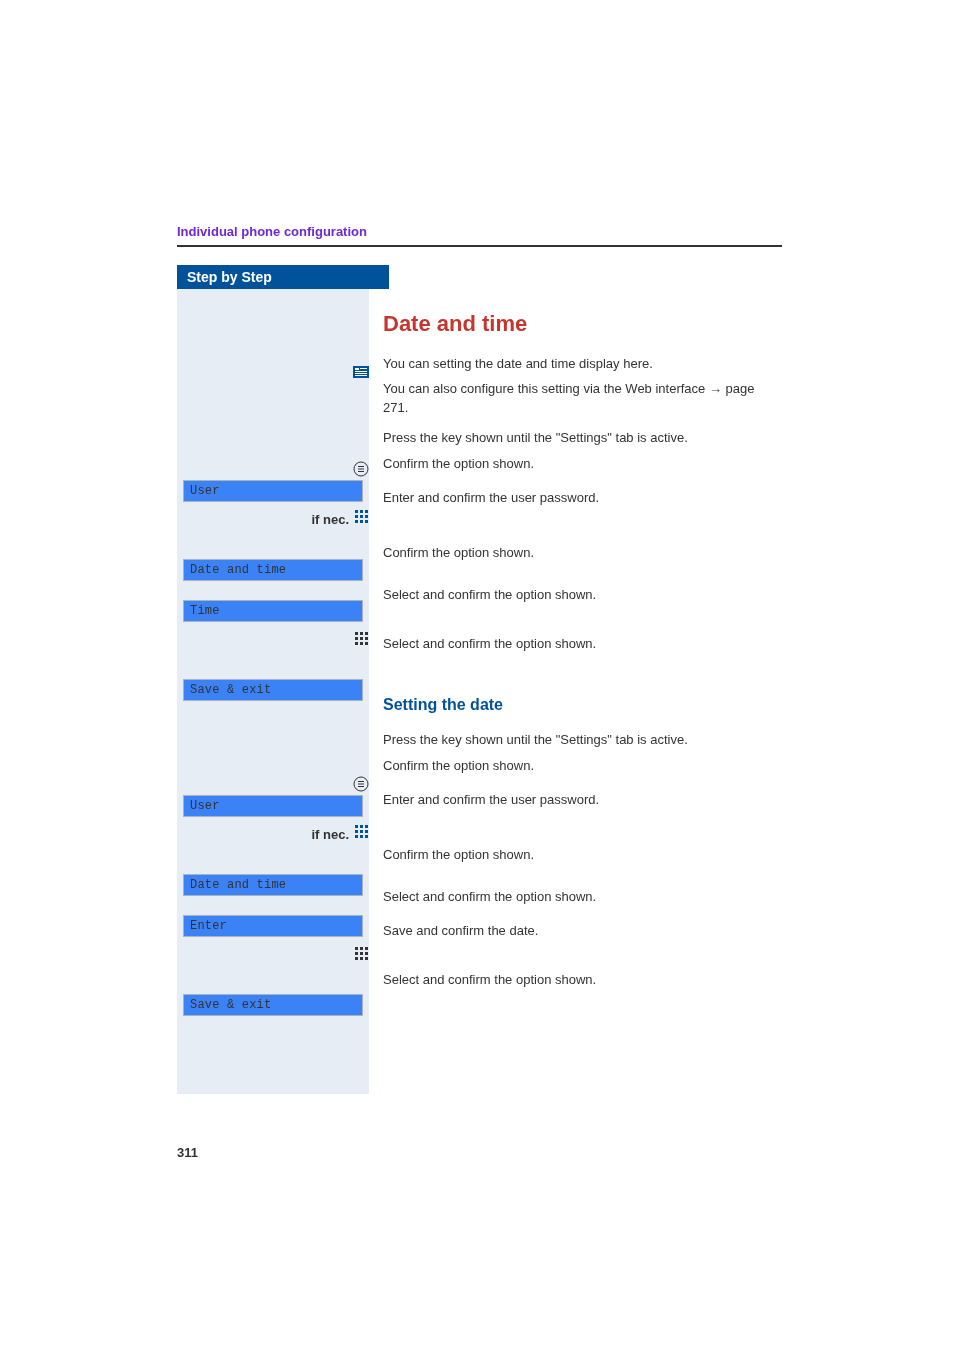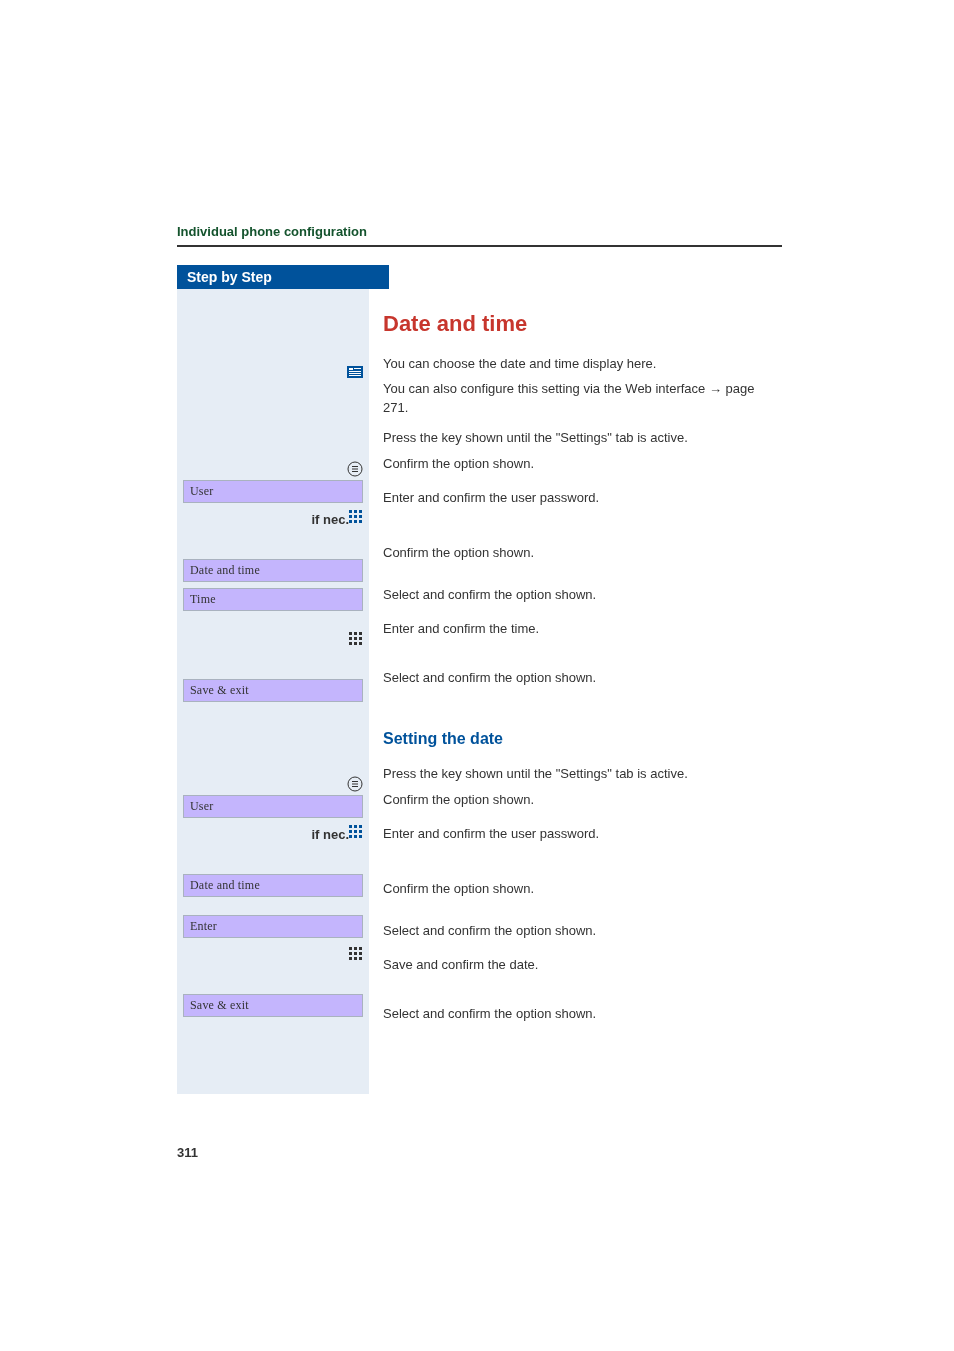--- a/index.html
+++ b/index.html
@@ -13,21 +13,21 @@
       background: #ffffff;
       font-family: Arial, Helvetica, sans-serif;
       position: relative;
     }
     .header-area {
       padding: 224px 0 0 177px;
     }
     .header-text {
       font-size: 13px;
       font-weight: bold;
-      color: #14532d;
+      color: #6d28d9;
       padding-bottom: 6px;
     }
     .header-rule {
       height: 2px;
       background: #333;
       width: 605px;
     }
     .step-header {
       background: #00529b;
       color: #ffffff;
@@ -75,34 +75,35 @@
     .step-line {
       font-size: 13px;
       color: #333;
       line-height: 1.45;
       display: flex;
       align-items: center;
       min-height: 22px;
     }
     .left-item {
       position: absolute;
-      right: 6px;
+      right: 0;
       display: flex;
       align-items: center;
+      gap: 6px;
     }
     .menu-box {
       position: absolute;
       left: 6px;
       width: 180px;
-      background: #c4b5fd;
+      background: #3b82f6;
       border: 1px solid #a9b2bf;
       font-size: 12px;
       color: #333;
       padding: 3px 6px;
-      font-family: Liberation Serif, serif;
+      font-family: Liberation Mono, monospace;
       letter-spacing: 0.2px;
     }
     .if-nec {
       font-size: 13px;
       font-weight: bold;
       color: #333;
     }
     .arrow {
       font-family: Arial, sans-serif;
     }
@@ -173,21 +174,21 @@
           <rect x="5" y="5" width="3" height="3" fill="#00529b"></rect>
           <rect x="10" y="5" width="3" height="3" fill="#00529b"></rect>
           <rect x="0" y="10" width="3" height="3" fill="#00529b"></rect>
           <rect x="5" y="10" width="3" height="3" fill="#00529b"></rect>
           <rect x="10" y="10" width="3" height="3" fill="#00529b"></rect>
         </svg>
       </span>
     </div>
 
     <div class="menu-box" style="top: 270px;">Date and time</div>
-    <div class="menu-box" style="top: 299px;">Time</div>
+    <div class="menu-box" style="top: 311px;">Time</div>
 
     <div class="left-item" style="top: 343px;">
       <span class="keypad-icon-svg">
         <svg width="14" height="14" viewBox="0 0 14 14">
           <rect x="0" y="0" width="3" height="3" fill="#333"></rect>
           <rect x="5" y="0" width="3" height="3" fill="#333"></rect>
           <rect x="10" y="0" width="3" height="3" fill="#333"></rect>
           <rect x="0" y="5" width="3" height="3" fill="#333"></rect>
           <rect x="5" y="5" width="3" height="3" fill="#333"></rect>
           <rect x="10" y="5" width="3" height="3" fill="#333"></rect>
@@ -247,32 +248,31 @@
         </svg>
       </span>
     </div>
 
     <div class="menu-box" style="top: 705px;">Save &amp; exit</div>
 
   </div>
 
   <div class="right-col">
     <div class="section-title">Date and time</div>
-    <div class="body-text">You can choose the date and time display here.</div>
+    <div class="body-text">You can setting the date and time display here.</div>
     <div class="body-text" style="margin-top:6px;">
       <span>You can also configure this setting via the Web interface </span><span class="arrow">→</span><span> page 271.</span>
     </div>
 
 
     <div class="step-line" style="margin-top:10px;">Press the key shown until the "Settings" tab is active.</div>
     <div class="step-line" style="margin-top:4px;">Confirm the option shown.</div>
     <div class="step-line" style="margin-top:12px;">Enter and confirm the user password.</div>
     <div class="step-line" style="margin-top:33px;">Confirm the option shown.</div>
     <div class="step-line" style="margin-top:20px;">Select and confirm the option shown.</div>
-    <div class="step-line" style="margin-top:12px;">Enter and confirm the time.</div>
     <div class="step-line" style="margin-top:27px;">Select and confirm the option shown.</div>
 
     <div class="subsection-title" style="margin-top:40px;">Setting the date</div>
 
     <div class="step-line" style="margin-top:10px;">Press the key shown until the "Settings" tab is active.</div>
     <div class="step-line" style="margin-top:4px;">Confirm the option shown.</div>
     <div class="step-line" style="margin-top:12px;">Enter and confirm the user password.</div>
     <div class="step-line" style="margin-top:33px;">Confirm the option shown.</div>
     <div class="step-line" style="margin-top:20px;">Select and confirm the option shown.</div>
     <div class="step-line" style="margin-top:12px;">Save and confirm the date.</div>

